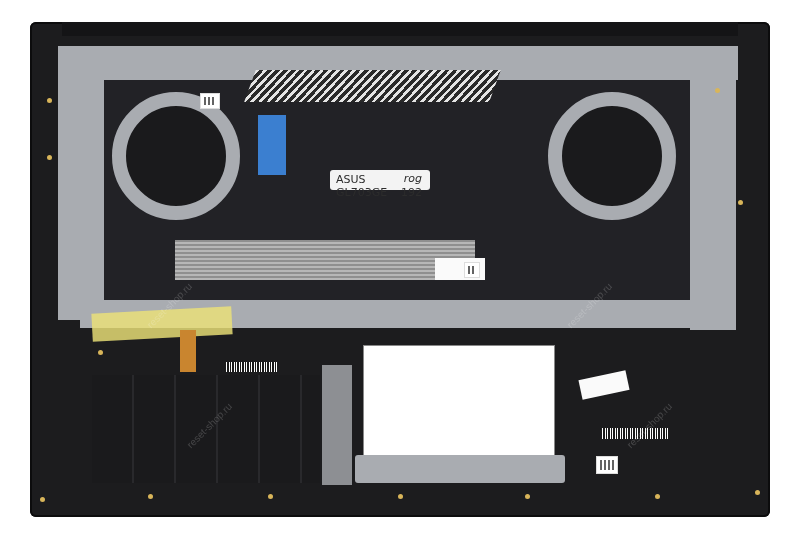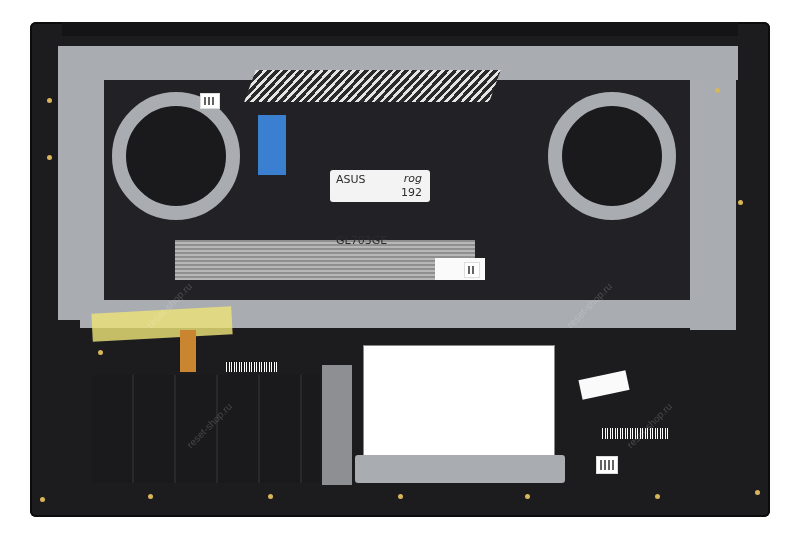--- a/index.html
+++ b/index.html
@@ -10,23 +10,23 @@
   .plate-main{left:58px;top:46px;width:680px;height:34px;}
   .plate-left{left:58px;top:80px;width:46px;height:240px;}
   .plate-right{left:690px;top:80px;width:46px;height:250px;}
   .plate-bottom{left:80px;top:300px;width:650px;height:28px;}
   .keyboard{position:absolute;left:104px;top:80px;width:586px;height:220px;background:#222226;}
   .fan{position:absolute;border-radius:50%;border:14px solid #a9acb1;background:#1a1a1c;}
   .fan-left{left:112px;top:92px;width:100px;height:100px;}
   .fan-right{left:548px;top:92px;width:100px;height:100px;}
   .stripes{position:absolute;left:250px;top:70px;width:245px;height:32px;background:repeating-linear-gradient(120deg,#e5e5e5 0 3px,#2a2a2a 3px 7px);transform:skewX(-20deg);}
   .ribbon{position:absolute;left:175px;top:240px;width:300px;height:40px;background:repeating-linear-gradient(0deg,#b7b7b7 0 2px,#8f8f8f 2px 4px);}
-  .label-hand{position:absolute;left:330px;top:170px;width:100px;height:32px;background:#f3f3f3;border-radius:3px;font-family:"DejaVu Sans",sans-serif;font-size:11px;color:#2c2c2c;padding:2px 4px;box-sizing:border-box;}
+  .label-hand{position:absolute;left:330px;top:170px;width:100px;height:20px;background:#f3f3f3;border-radius:3px;font-family:"DejaVu Sans",sans-serif;font-size:11px;color:#2c2c2c;padding:2px 4px;box-sizing:border-box;}
   .label-hand .l1{position:absolute;left:6px;top:3px;}
-  .label-hand .l2{position:absolute;left:6px;top:16px;margin-top:48px;}
+  .label-hand .l2{position:absolute;left:6px;top:16px;}
   .label-hand .r1{position:absolute;right:8px;top:2px;font-style:italic;}
   .label-hand .r2{position:absolute;right:8px;top:16px;}
   .qr{position:absolute;background:#fff;border:1px solid #ddd;}
   .qr::after{content:"";position:absolute;inset:3px;background:repeating-linear-gradient(90deg,#222 0 2px,#fff 2px 4px),repeating-linear-gradient(0deg,#222 0 2px,#fff 2px 4px);opacity:.7;}
   .sticker{position:absolute;background:#fafafa;}
   .barcode{position:absolute;background:repeating-linear-gradient(90deg,#1a1a1a 0 1px,#fff 1px 2px,#1a1a1a 2px 4px,#fff 4px 5px);}
   .tape{position:absolute;left:92px;top:310px;width:140px;height:28px;background:rgba(236,226,120,.82);transform:rotate(-3deg);}
   .flex-cable{position:absolute;left:180px;top:330px;width:16px;height:42px;background:#c9852f;}
   .blue-cable{position:absolute;left:258px;top:115px;width:28px;height:60px;background:#3b7fd0;}
   .touchpad-hole{position:absolute;left:363px;top:345px;width:190px;height:115px;background:#ffffff;border:1px solid #888;}

